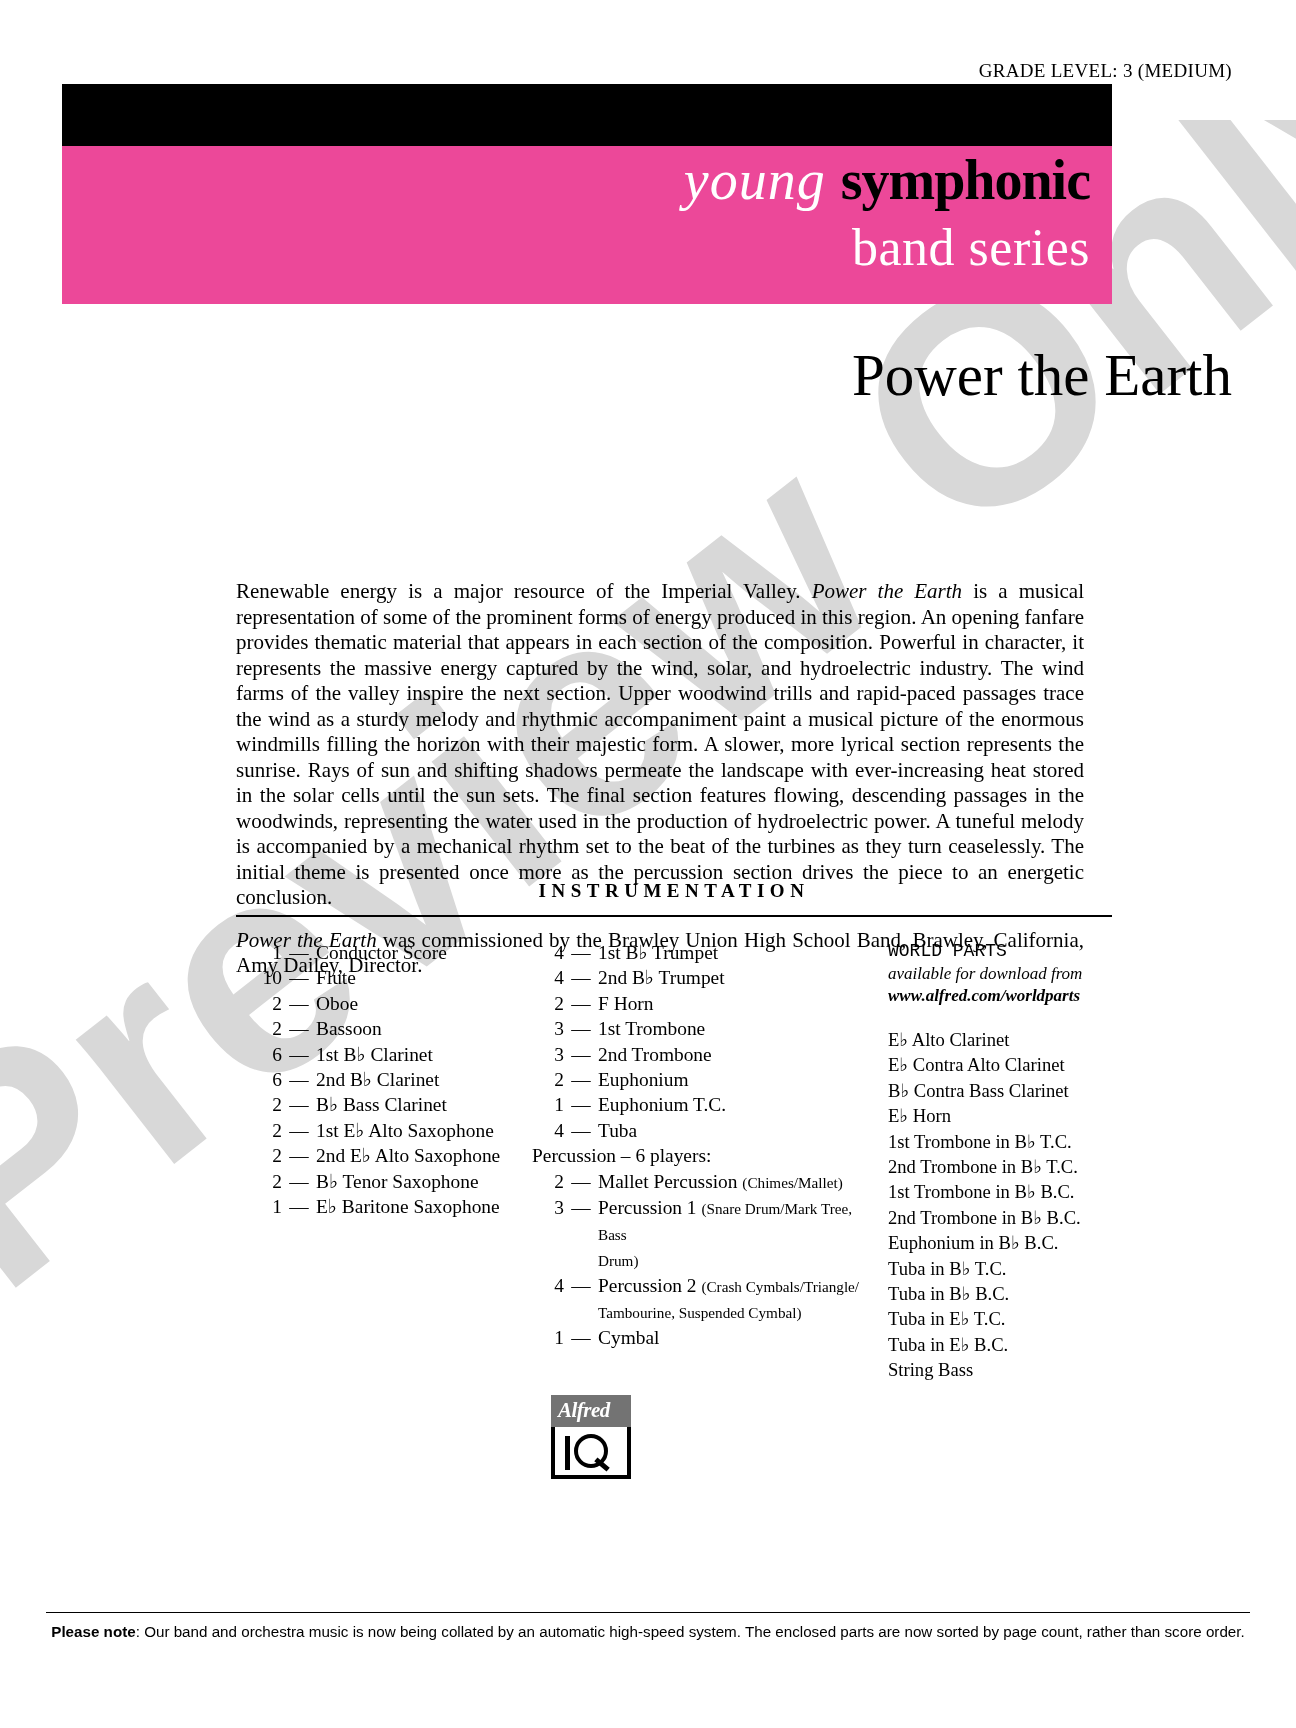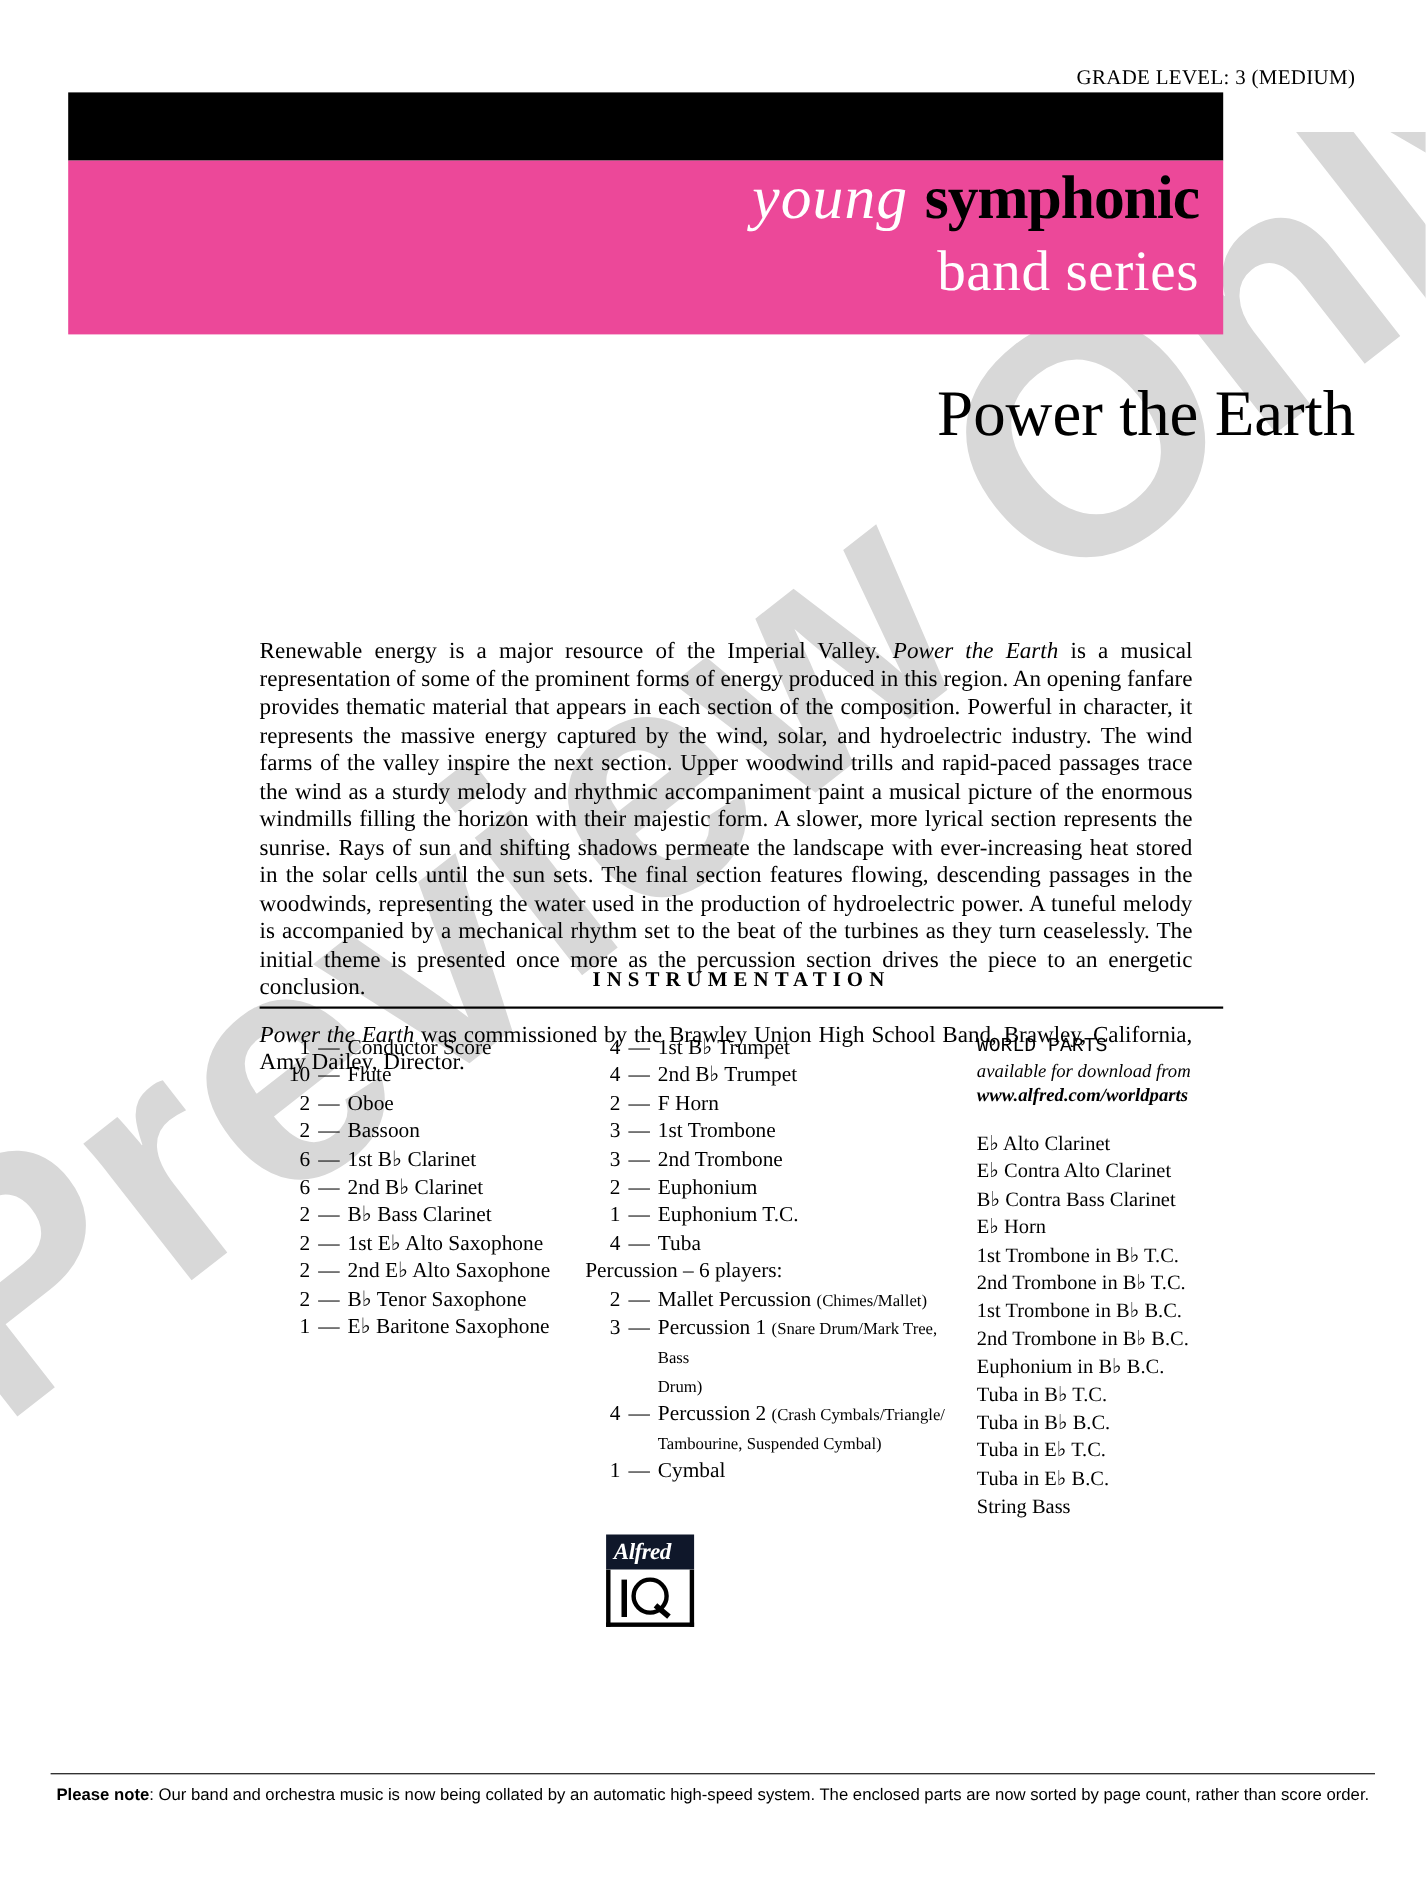--- a/index.html
+++ b/index.html
@@ -118,21 +118,21 @@
   .wp-url   { font-size: 17px; line-height: 22px; font-style: italic; font-weight: bold; }
   .wp-gap   { height: 20px; }
   .wp-item  { font-size: 18.6px; line-height: 25.4px; }
 
   
   .logo {
     position: absolute; left: 551px; top: 1395px;
     width: 80px; z-index: 10;
   }
   .logo-top {
-    background: #0f172a; color: #fff;
+    background: #737373; color: #fff;
     font-size: 21px; font-weight: bold; font-style: italic;
     padding: 3px 0 4px 7px;
     letter-spacing: -.5px;
     font-family: "Liberation Serif", serif;
   }
   .logo-bot {
     border: 4px solid #000; border-top: none;
     height: 52px; position: relative; background: #fff;
   }
   .logo-q {

